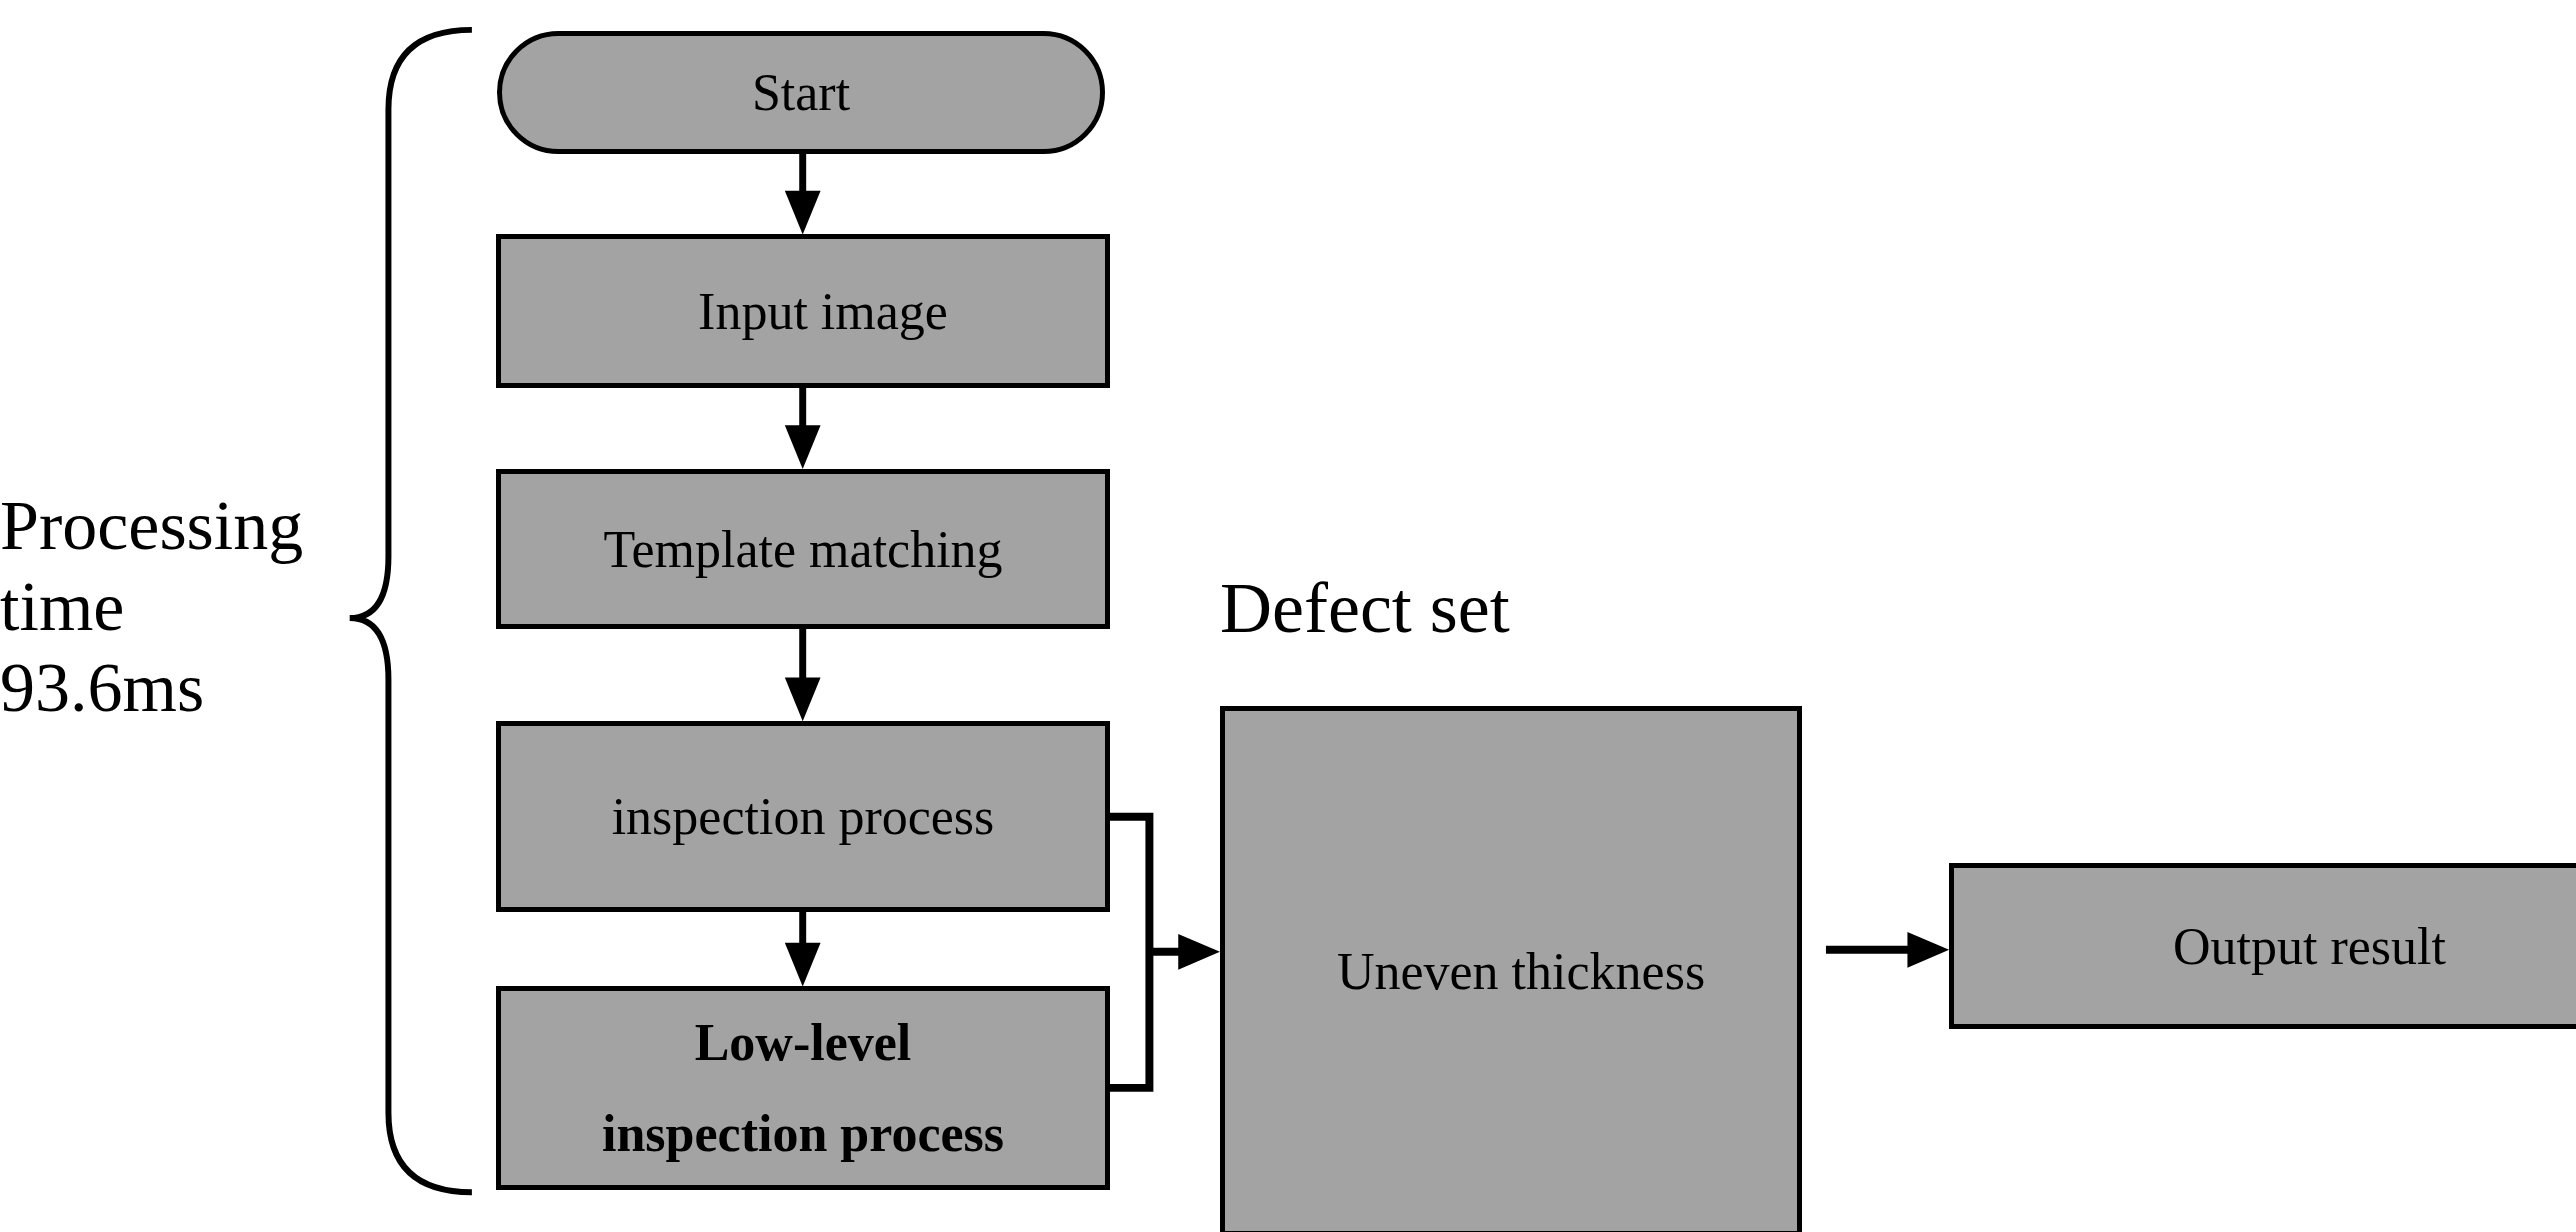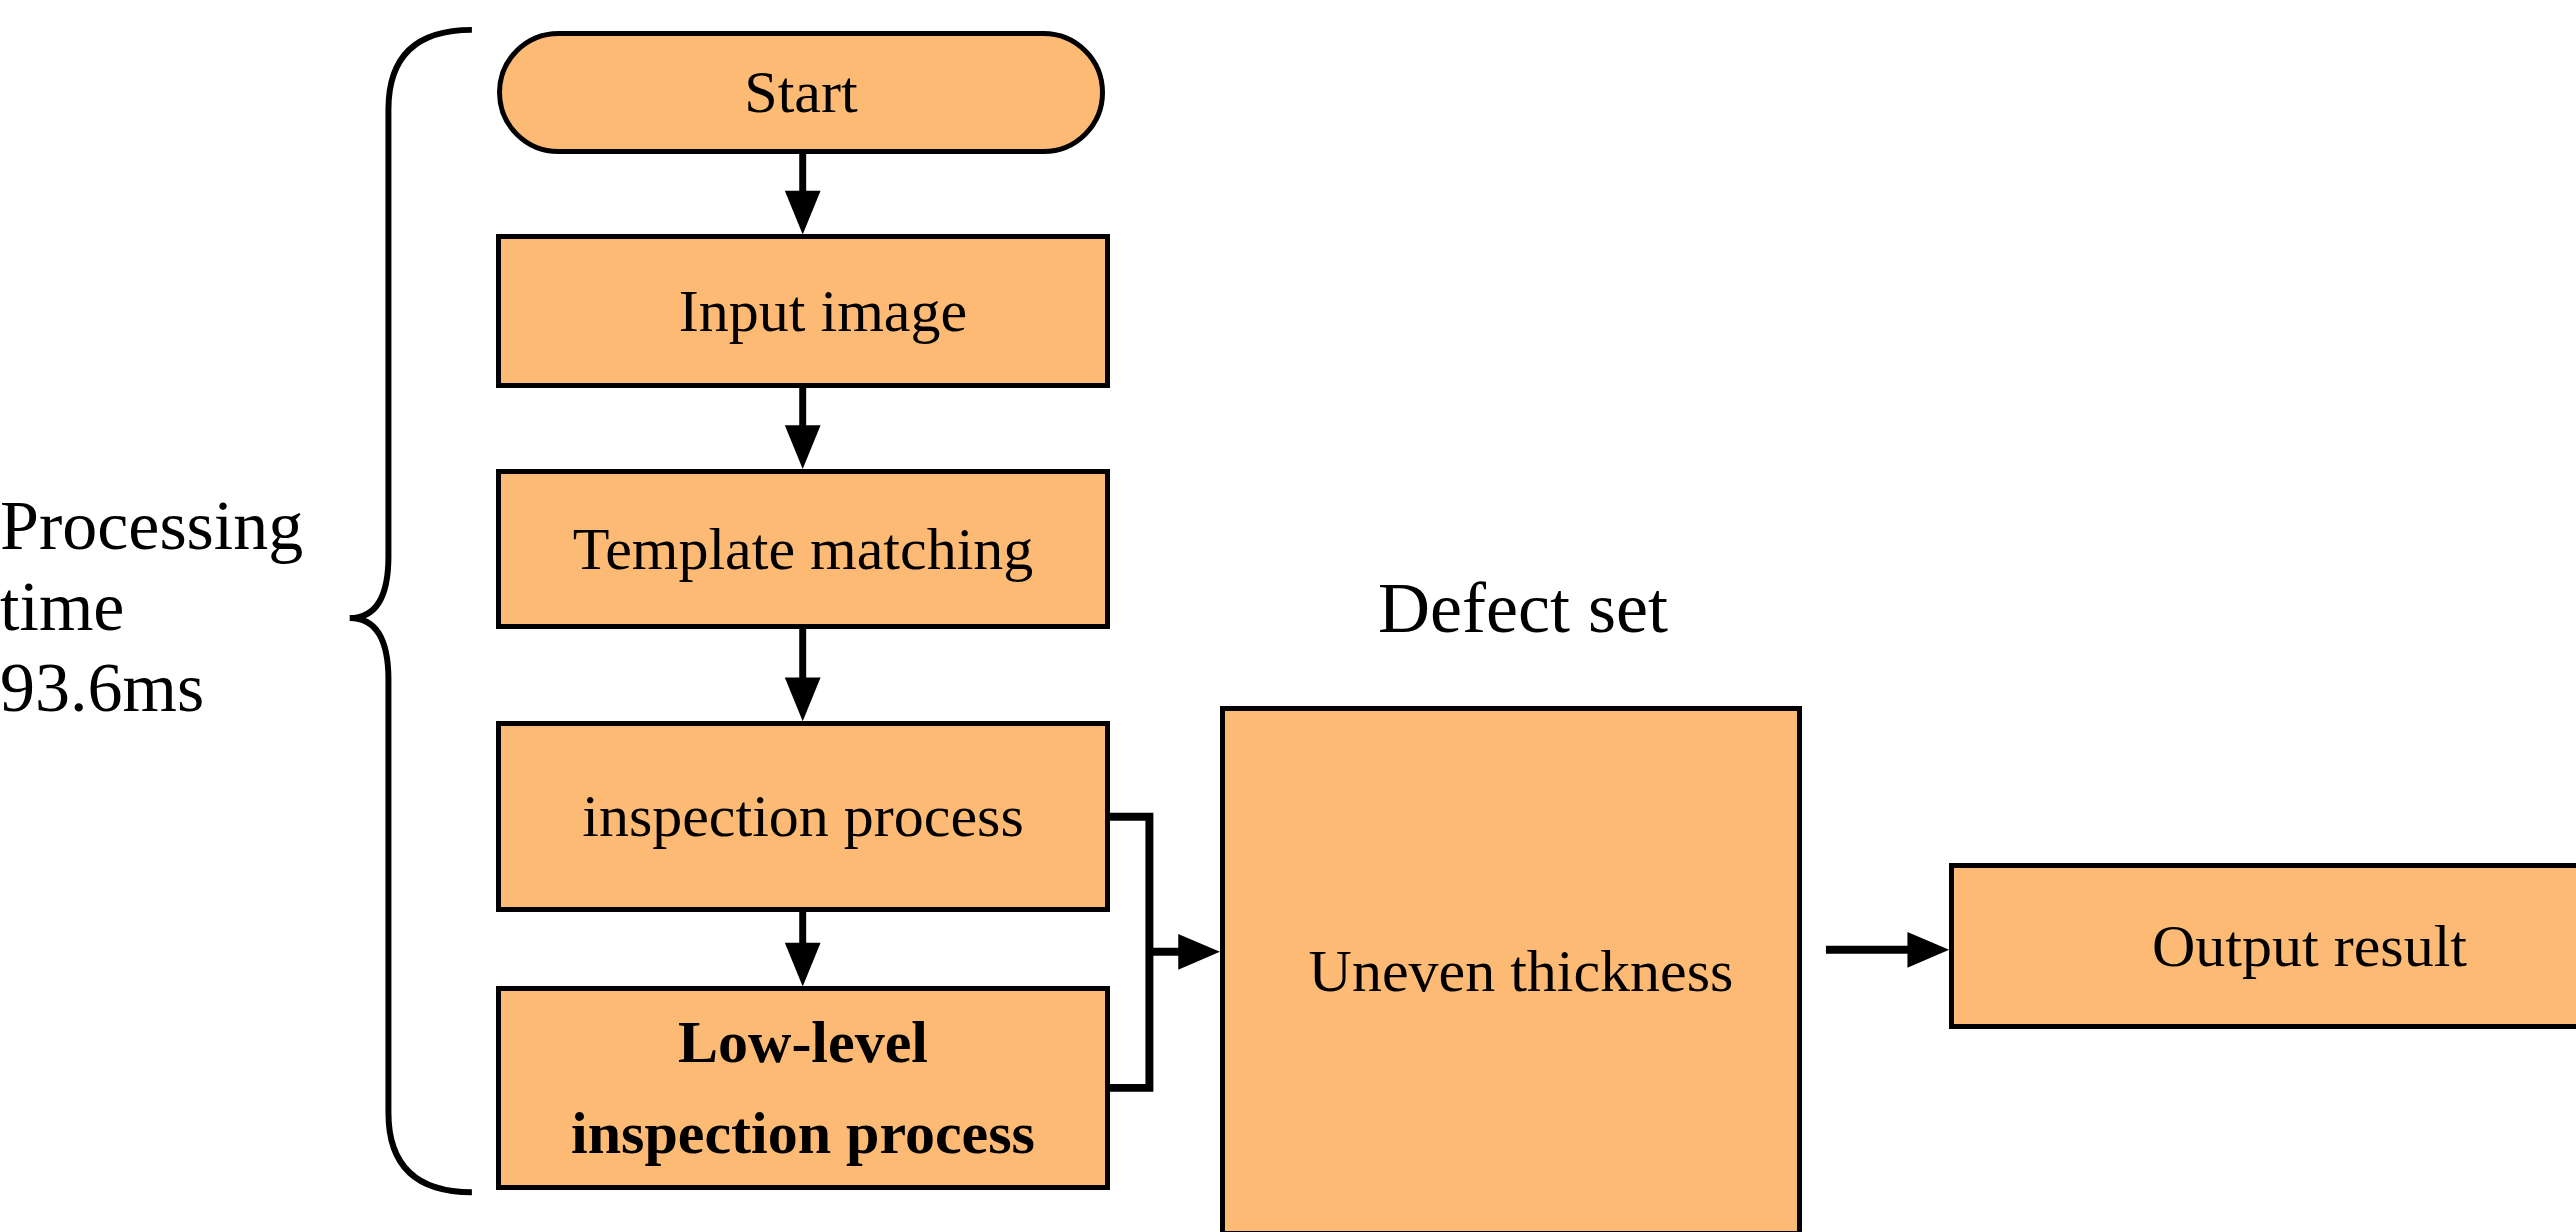--- a/index.html
+++ b/index.html
@@ -20,34 +20,33 @@
     position: absolute;
     left: 0;
     top: 0;
     width: 2576px;
     height: 1233px;
   }
   .node {
     position: absolute;
     box-sizing: border-box;
     border: 5px solid #000000;
-    background: #fdba74;
+    background: #a3a3a3;
     display: flex;
     flex-direction: column;
     align-items: center;
     justify-content: center;
     text-align: center;
-    font-size: 60px;
+    font-size: 52px;
     line-height: 91px;
     white-space: nowrap;
   }
   .node.stadium { border-radius: 62px; }
   .label {
     position: absolute;
-    text-align: center;
     font-size: 72px;
     line-height: 89px;
     white-space: nowrap;
   }
   .brace-label {
     position: absolute;
     left: 0px;
     top: 485px;
     width: 358px;
     text-align: left;

